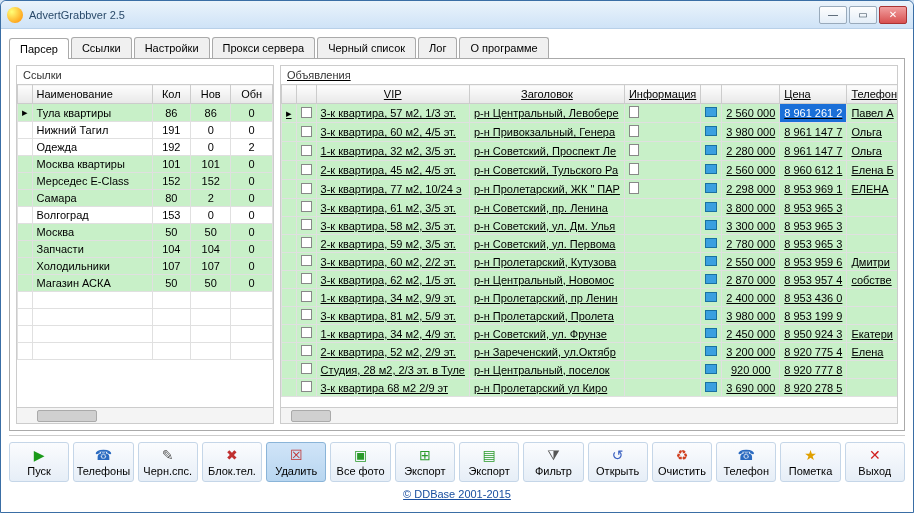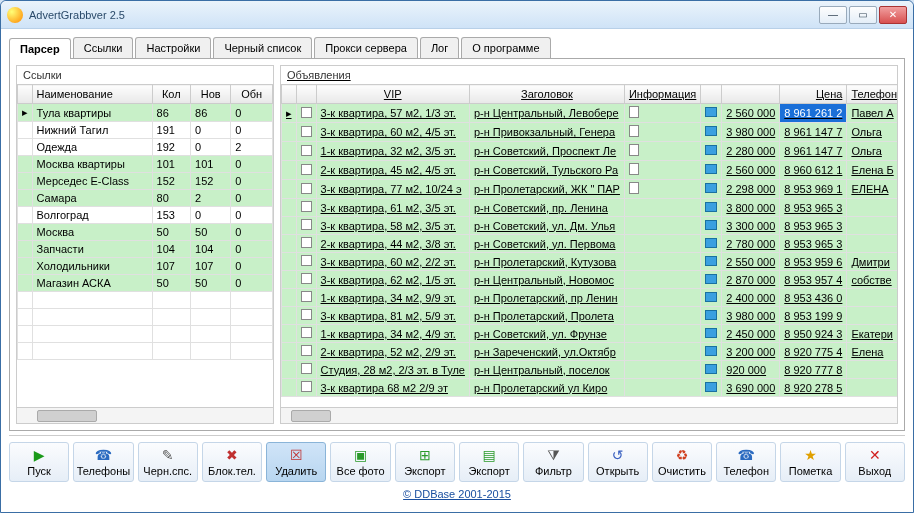--- a/index.html
+++ b/index.html
@@ -7,31 +7,31 @@
 .window { width: 914px; height: 513px; border: 1px solid #3a6ea5; border-radius: 6px 6px 0 0; background: #fff; display: flex; flex-direction: column; }
 .titlebar { height: 28px; background: linear-gradient(#eaf3fb,#cfe3f7); border-radius: 6px 6px 0 0; display: flex; align-items: center; padding: 0 6px; border-bottom: 1px solid #b8d0e8; }
 .titlebar .appicon { width: 16px; height: 16px; background: radial-gradient(circle at 30% 30%,#ff7,#f80); border-radius: 50%; margin-right: 6px; }
 .titlebar .title { color: #2a4a6a; flex: 1; }
 .winbtns { display: flex; gap: 2px; }
 .winbtn { width: 28px; height: 18px; border: 1px solid #9ab; border-radius: 2px; background: linear-gradient(#fdfdfd,#e4eef8); display: flex; align-items: center; justify-content: center; font-size: 10px; color: #345; }
 .winbtn.close { background: linear-gradient(#f1a0a0,#d85050); color: #fff; border-color: #a33; }
 .content { flex: 1; padding: 8px; display: flex; flex-direction: column; background: #fff; }
 .tabs { display: flex; border-bottom: 1px solid #aaa; }
 .tab { padding: 4px 10px; border: 1px solid #aaa; border-bottom: none; background: #f0f0f0; margin-right: 2px; border-radius: 3px 3px 0 0; cursor: pointer; }
-.tab.active { background: #fff; position: relative; top: 1px; font-weight: bold; }
+.tab.active { background: #fff; position: relative; top: 1px; }
 .panes { flex: 1; display: flex; gap: 6px; border: 1px solid #aaa; border-top: none; padding: 6px; overflow: hidden; }
 .pane { border: 1px solid #ccc; display: flex; flex-direction: column; overflow: hidden; }
 .pane-left { width: 258px; }
 .pane-right { flex: 1; text-decoration: underline; }
 .pane-title { padding: 3px 6px; font-weight: normal; color: #333; }
 .grid { flex: 1; overflow: auto; }
 .grid table { border-collapse: collapse; width: 100%; }
 .grid th { background: linear-gradient(#fdfdfd,#e8e8e8); border: 1px solid #ccc; padding: 3px 4px; font-weight: normal; text-align: center; white-space: nowrap; position: sticky; top:0;margin-left:30px; }
 .grid td { border: 1px solid #e0e0e0; padding: 2px 4px; white-space: nowrap; overflow: hidden; }
-.grid td.num { text-align: left; }
+.grid td.num { text-align: center; }
 .grid tr.hl td { background: #c8f0c8; }
 .grid td.mark { width: 10px; text-align:center; }
 .blueic { display:inline-block; width:12px; height:10px; background:#3aa0e0; border:1px solid #1a70a0; }
 .docic { display:inline-block; width:10px; height:12px; background:#fff; border:1px solid #888; position:relative; }
 .selcell { background: #1a6fd8 !important; color: #fff; }
 .toolbar { display: flex; gap: 4px; padding: 6px 0 2px; border-top: 1px solid #ccc; margin-top:4px; }
 .tbtn { flex:1; border: 1px solid #c5d6e8; border-radius: 3px; background: linear-gradient(#fbfcfe,#e6eef7); padding: 4px 2px; display: flex; flex-direction: column; align-items: center; justify-content: center; gap: 2px; font-size: 10px; cursor:pointer; min-width:0; }
 .tbtn.active { background: linear-gradient(#d0e4f8,#b8d6f0); border-color:#8ab4d8; }
 .tbtn .ic { width: 18px; height: 16px; display:flex; align-items:center; justify-content:center; font-size:14px; }
 .footer { text-align: center; padding: 4px; }
@@ -52,22 +52,22 @@
       <div class="winbtn">—</div>
       <div class="winbtn">▭</div>
       <div class="winbtn close">✕</div>
     </div>
   </div>
   <div class="content">
     <div class="tabs" id="tabs">
         <div class="tab active">Парсер</div>
         <div class="tab">Ссылки</div>
         <div class="tab">Настройки</div>
+        <div class="tab">Прокси сервера</div>
         <div class="tab">Черный список</div>
-        <div class="tab">Прокси сервера</div>
         <div class="tab">Лог</div>
         <div class="tab">О программе</div>
       </div>
     <div class="panes">
       <div class="pane pane-left">
         <div class="pane-title">Ссылки</div>
         <div class="grid">
           <table id="left-table">
               <tbody>
                 <tr>
@@ -195,21 +195,21 @@
           <table id="right-table">
               <tbody>
                 <tr>
                   <th style="width:12px"></th>
                   <th style="width:14px"></th>
                   <th style="width:28px">VIP</th>
                   <th style="">Заголовок</th>
                   <th style="">Информация</th>
                   <th style="width:14px"></th>
                   <th style="width:14px"></th>
-                  <th style=";text-align:right">Цена</th>
+                  <th style=";text-align:left">Цена</th>
                   <th style="">Телефон </th>
                 </tr>
                 <tr class="hl">
                   <td class="mark"><span class="rowptr">▸</span></td>
                   <td><span class="chk"></span></td>
                   <td>3-к квартира, 57 м2, 1/3 эт.</td>
                   <td>р-н Центральный, Левобере</td>
                   <td><span class="docic"></span></td>
                   <td><span class="blueic"></span></td>
                   <td class="num">2 560 000</td>
@@ -278,21 +278,21 @@
                   <td>р-н Советский, ул. Дм. Улья</td>
                   <td></td>
                   <td><span class="blueic"></span></td>
                   <td class="num">3 300 000</td>
                   <td>8 953 965 3</td>
                   <td></td>
                 </tr>
                 <tr class="hl">
                   <td class="mark"></td>
                   <td><span class="chk"></span></td>
-                  <td>2-к квартира, 44 м2, 3/8 эт.</td>
+                  <td>2-к квартира, 59 м2, 3/5 эт.</td>
                   <td>р-н Советский, ул. Первома</td>
                   <td></td>
                   <td><span class="blueic"></span></td>
                   <td class="num">2 780 000</td>
                   <td>8 953 965 3</td>
                   <td></td>
                 </tr>
                 <tr class="hl">
                   <td class="mark"></td>
                   <td><span class="chk"></span></td>

